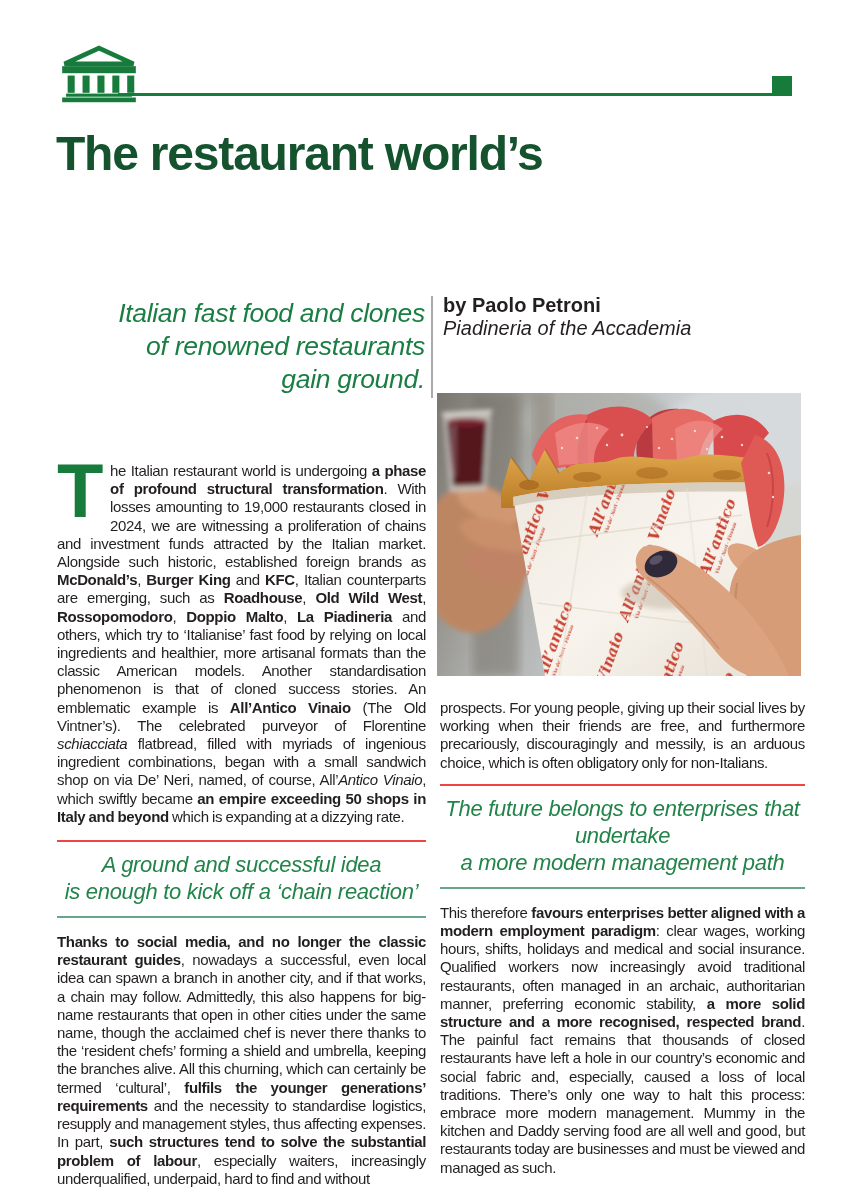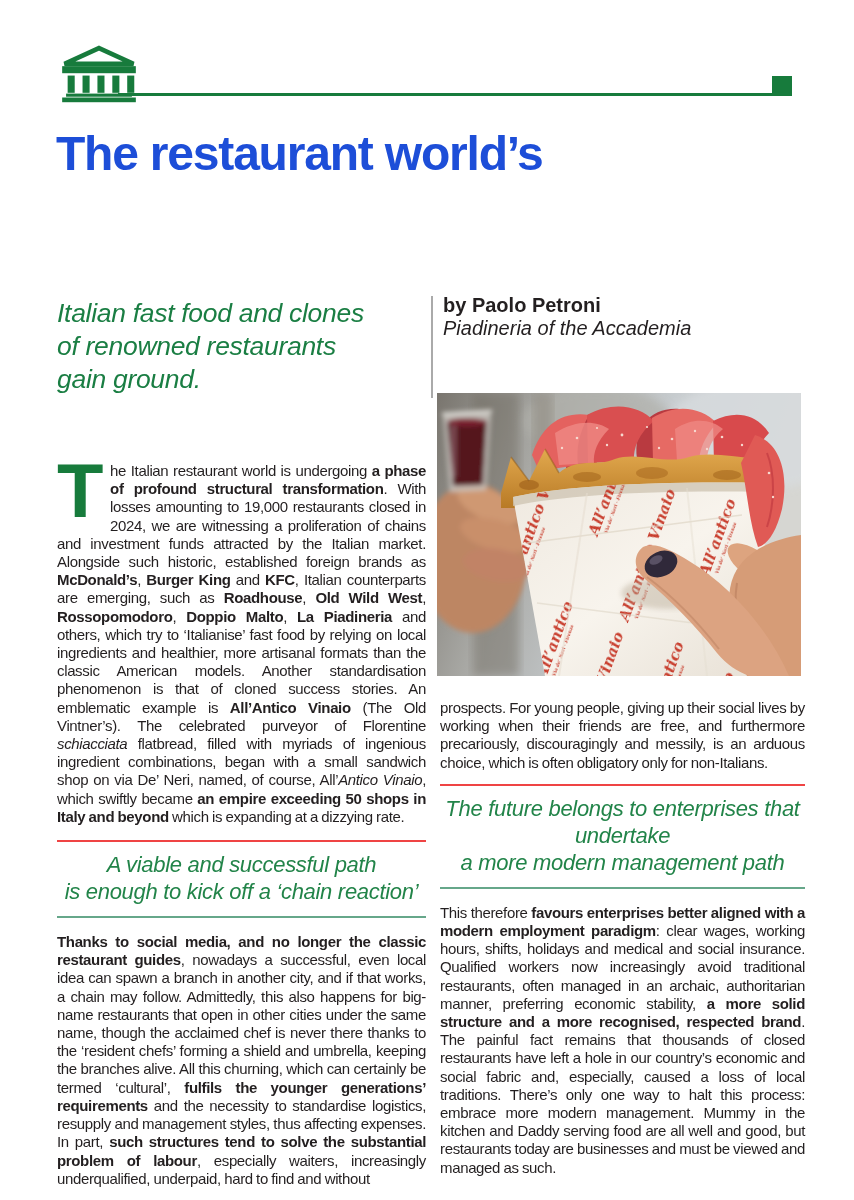--- a/index.html
+++ b/index.html
@@ -8,26 +8,26 @@
 
   
   .hdr-icon{position:absolute;left:57px;top:45px;width:84px;height:58px;}
   .hdr-label{position:absolute;left:157px;top:60px;font-size:24px;font-weight:700;
              font-style:italic;color:#177b3c;letter-spacing:-0.2px;}
   .hdr-rule{position:absolute;left:118px;top:93px;width:674px;height:3px;background:#177b3c;}
   .hdr-square{position:absolute;left:772px;top:76px;width:20px;height:20px;background:#177b3c;}
 
   
   .title-main{position:absolute;left:56px;top:126px;font-size:48px;font-weight:700;
-              color:#1d4ed8;letter-spacing:-1.2px;}
+              color:#14532d;letter-spacing:-1.2px;}
   .title-sub{position:absolute;left:57px;top:188px;font-size:43px;font-style:italic;
              font-weight:400;color:#8d8d8d;letter-spacing:-0.5px;}
 
   
-  .intro-quote{position:absolute;left:57px;top:297px;width:368px;text-align:left;
+  .intro-quote{position:absolute;left:57px;top:297px;width:368px;text-align:right;
                font-size:26.5px;line-height:33px;font-style:italic;color:#1a7e43;
                white-space:pre-line;letter-spacing:-0.3px;}
   .col-divider{position:absolute;left:431px;top:296px;width:2px;height:102px;background:#aaaaaa;}
   .byline{position:absolute;left:443px;top:294px;font-size:20px;line-height:23px;}
   .byline .name{font-weight:700;}
   .byline .role{font-style:italic;}
 
   
   .leftcol{position:absolute;left:57px;top:462px;width:369px;}
   .rightcol{position:absolute;left:440px;top:699px;width:365px;}
@@ -200,21 +200,21 @@
           <path d="M210,184 C234,202 260,228 282,256" stroke="#b97f5f" stroke-width="2" fill="none" opacity="0.5"></path>
           <ellipse cx="224" cy="171" rx="17" ry="12.5" fill="#30293a" transform="rotate(-25 224 171)"></ellipse>
           <ellipse cx="219" cy="167" rx="7" ry="4" fill="#6b6278" opacity="0.7" transform="rotate(-25 219 167)"></ellipse>
         </g>
       </g>
     </svg>
   </div>
 
   <div class="leftcol">
     <p class="body-par"><span class="dropcap">T</span><span><span>he Italian restaurant world is undergoing </span><span style="font-weight: 700;">a phase of profound structural transformation</span><span>. With losses amounting to 19,000 restaurants closed in 2024, we are witnessing a proliferation of chains and investment funds attracted by the Italian market. Alongside such historic, established foreign brands as </span><span style="font-weight: 700;">McDonald’s</span><span>, </span><span style="font-weight: 700;">Burger King</span><span> and </span><span style="font-weight: 700;">KFC</span><span>, Italian counterparts are emerging, such as </span><span style="font-weight: 700;">Roadhouse</span><span>, </span><span style="font-weight: 700;">Old Wild West</span><span>, </span><span style="font-weight: 700;">Rossopomodoro</span><span>, </span><span style="font-weight: 700;">Doppio Malto</span><span>, </span><span style="font-weight: 700;">La Piadineria</span><span> and others, which try to ‘Italianise’ fast food by relying on local ingredients and healthier, more artisanal formats than the classic American models. Another standardisation phenomenon is that of cloned success stories. An emblematic example is </span><span style="font-weight: 700;">All’Antico Vinaio</span><span> (The Old Vintner’s). The celebrated purveyor of Florentine </span><span style="font-style: italic;">schiacciata</span><span> flatbread, filled with myriads of ingenious ingredient combinations, began with a small sandwich shop on via De’ Neri, named, of course, All’</span><span style="font-style: italic;">Antico Vinaio</span><span>, which swiftly became </span><span style="font-weight: 700;">an empire exceeding 50 shops in Italy and beyond</span><span> which is expanding at a dizzying rate.</span></span></p>
-    <div class="pullquote">A viable and successful path
+    <div class="pullquote">A ground and successful idea
 is enough to kick off a ‘chain reaction’</div>
     <p class="body-par par-gap"><span style="font-weight: 700;">Thanks to social media, and no longer the classic restaurant guides</span><span>, nowadays a successful, even local idea can spawn a branch in another city, and if that works, a chain may follow. Admittedly, this also happens for big-name restaurants that open in other cities under the same name, though the acclaimed chef is never there thanks to the ‘resident chefs’ forming a shield and umbrella, keeping the branches alive. All this churning, which can certainly be termed ‘cultural’, </span><span style="font-weight: 700;">fulfils the younger generations’ requirements</span><span> and the necessity to standardise logistics, resupply and management styles, thus affecting expenses. In part, </span><span style="font-weight: 700;">such structures tend to solve the substantial problem of labour</span><span>, especially waiters, increasingly underqualified, underpaid, hard to find and without</span></p>
   </div>
 
   <div class="rightcol">
     <p class="body-par first"><span>prospects. For young people, giving up their social lives by working when their friends are free, and furthermore precariously, discouragingly and messily, is an arduous choice, which is often obligatory only for non-Italians.</span></p>
     <div class="pullquote">The future belongs to enterprises that undertake
 a more modern management path</div>
     <p class="body-par par-gap"><span>This therefore </span><span style="font-weight: 700;">favours enterprises better aligned with a modern employment paradigm</span><span>: clear wages, working hours, shifts, holidays and medical and social insurance. Qualified workers now increasingly avoid traditional restaurants, often managed in an archaic, authoritarian manner, preferring economic stability, </span><span style="font-weight: 700;">a more solid structure and a more recognised, respected brand</span><span>. The painful fact remains that thousands of closed restaurants have left a hole in our country’s economic and social fabric and, especially, caused a loss of local traditions. There’s only one way to halt this process: embrace more modern management. Mummy in the kitchen and Daddy serving food are all well and good, but restaurants today are businesses and must be viewed and managed as such.</span></p>
   </div>

